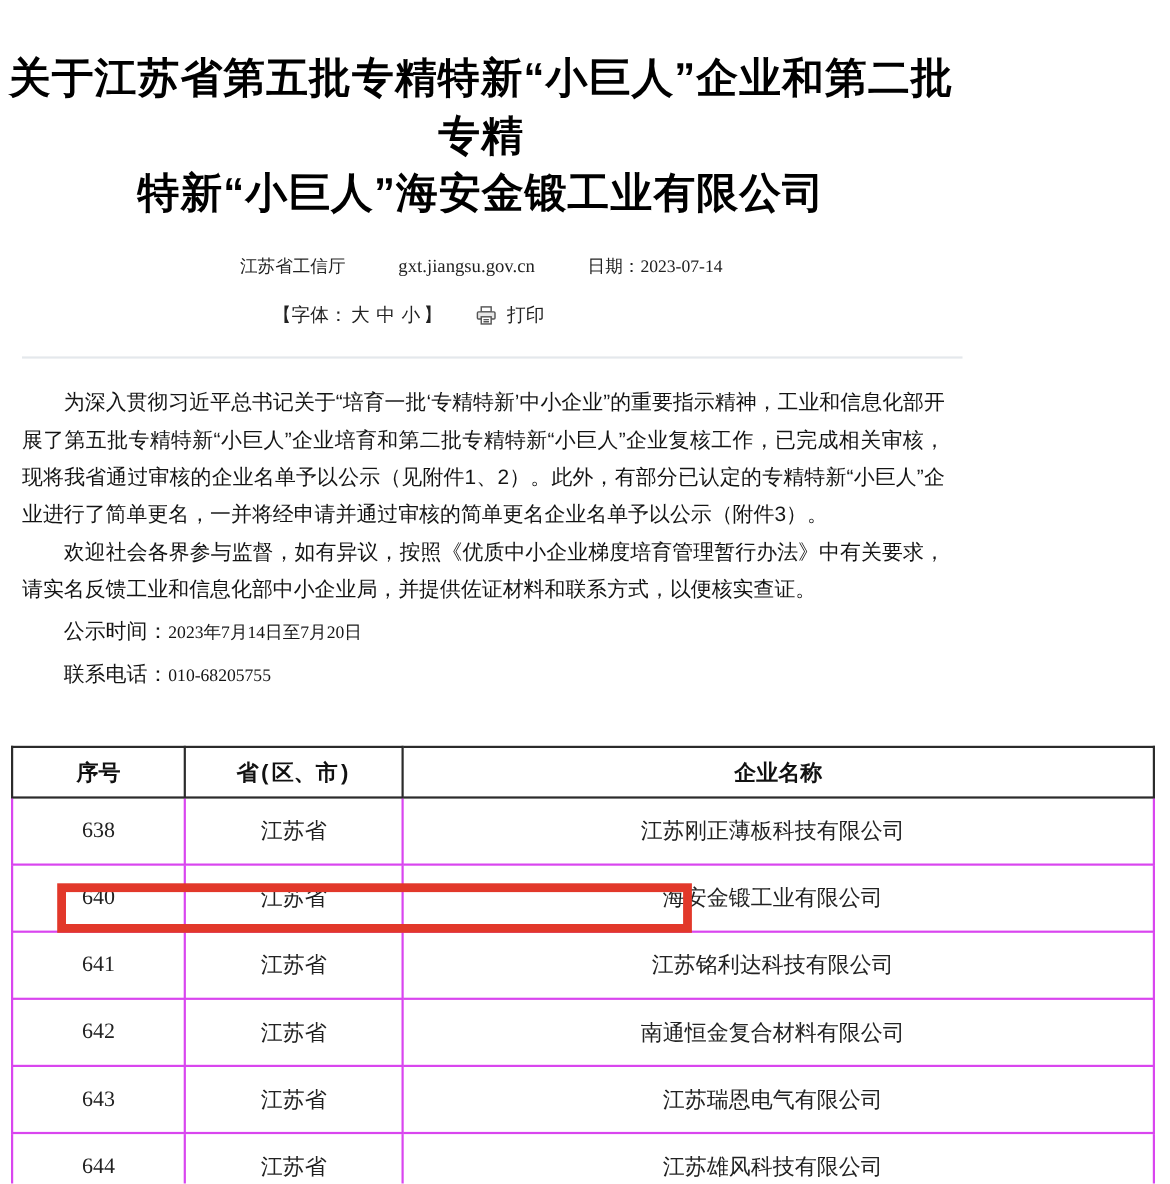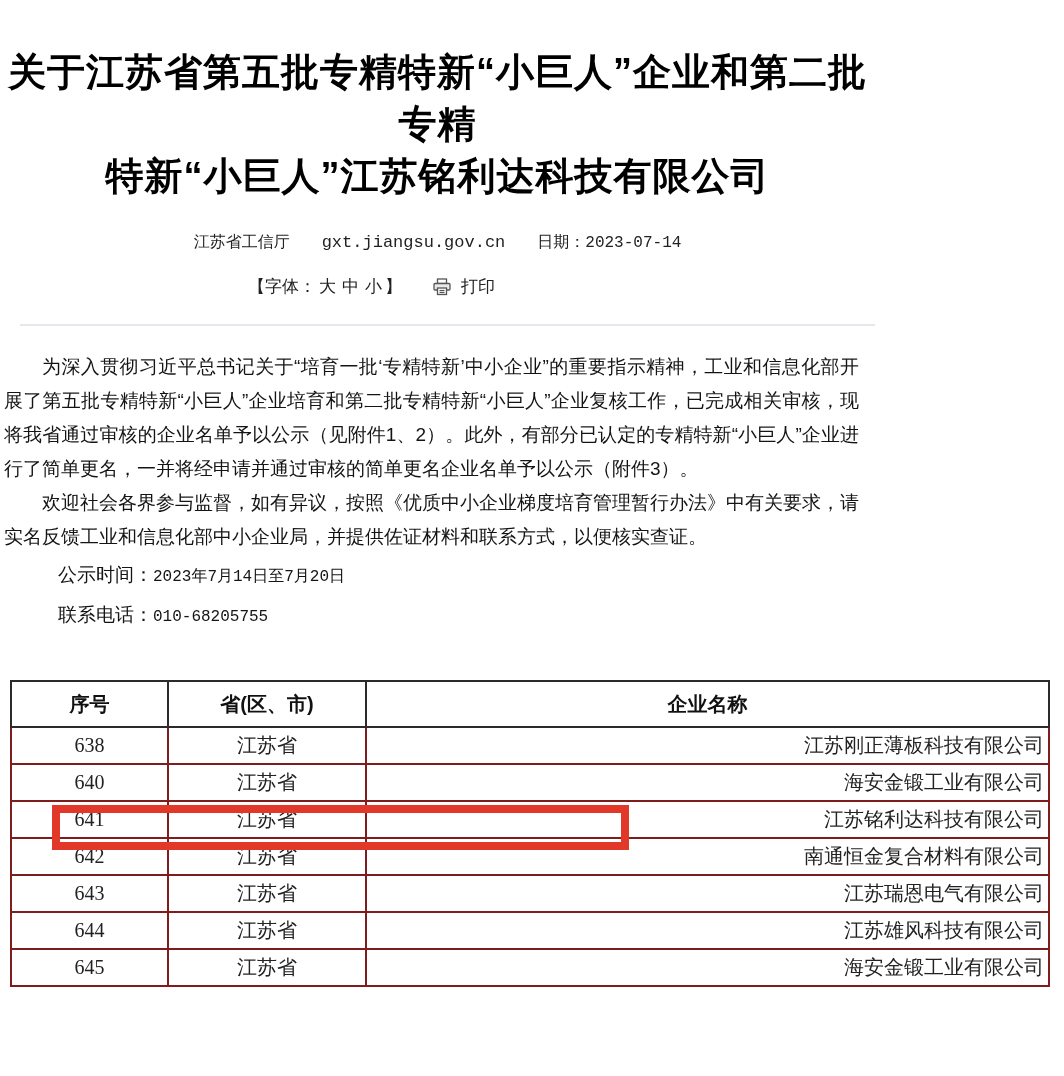--- a/index.html
+++ b/index.html
@@ -5,68 +5,68 @@
   * { box-sizing: border-box; }
   html,body { margin:0; padding:0; }
   body {
     width:1064px; height:1076px; background:#ffffff; overflow:hidden;
     font-family:"Liberation Sans","DejaVu Sans",sans-serif; color:#1a1a1a;
   }
   .page { width:875px; height:1076px; padding-top:46px; position:relative; }
 
   .title { text-align:center; color:#000; font-weight:700; font-size:38px; line-height:52px; letter-spacing:1px; }
 
-  .meta-row { display:flex; justify-content:center; align-items:baseline; gap:32px; margin-top:30px; font-size:16px; color:#222; }
-  .serif { font-family:Liberation Mono, monospace; }
+  .meta-row { display:flex; justify-content:center; align-items:baseline; gap:48px; margin-top:30px; font-size:16px; color:#222; }
+  .serif { font-family:Liberation Serif, serif; }
   .meta-site { font-size:17px; }
 
   .toolbar-row { display:flex; justify-content:center; align-items:center; gap:30px; margin-top:22px; font-size:17px; color:#222; transform:translateX(-66px); }
   .font-size-group .sz { margin:0 3px; cursor:pointer; }
   .print-btn { display:inline-flex; align-items:center; gap:9px; cursor:pointer; }
   .print-btn svg { display:block; }
 
   .divider { height:2px; background:#e4e8ec; margin:26px 0 0 20px; }
 
-  .article { margin:24px 16px 0 4px; font-size:19px; line-height:34px; text-align:justify; color:#141414; }
+  .article { margin:24px 16px 0 20px; font-size:19px; line-height:34px; text-align:justify; color:#141414; }
   .article p { margin:0; text-indent:2em; }
   .info-line { margin:4px 16px 0 20px; font-size:19px; line-height:34px; text-indent:2em; color:#141414; }
   .info-line .serif { font-size:16px; }
 
   .attachments { margin-top:12px; font-size:19px; line-height:36px; color:#141414; }
   .att-first { padding-left:55px; }
   .att-rest  { padding-left:112px; }
 
   .table-wrap { position:relative; margin:46px 0 0 10px; width:1040px; }
   table.company-table {
     width:100%; border-collapse:collapse; table-layout:fixed;
     font-family:"Liberation Serif","DejaVu Serif",serif; font-size:20px; color:#222;
   }
   .company-table col.c-no   { width:157px; }
   .company-table col.c-prov { width:198px; }
   .company-table th {
     border:2px solid #2b2b2b; height:46px; text-align:center;
-    font-family:Liberation Sans, sans-serif; font-weight:600; font-size:20px; color:#111;
+    font-family:Liberation Mono, monospace; font-weight:600; font-size:20px; color:#111;
   }
-  .company-table td { border:2px solid #7f1d1d; height:28px; padding:4px; }
+  .company-table td { border:2px solid #d946ef; height:28px; padding:16px; }
   .company-table td.cell-no, .company-table td.cell-prov { text-align:center; }
-  .company-table td.cell-comp { text-align:right; padding-left:6px; }
+  .company-table td.cell-comp { text-align:center; padding-left:6px; }
 
   .highlight-box {
     position:absolute; left:42px; top:127px; width:577px; height:47px;
     border:8px solid #e2382a; pointer-events:none;
   }
 </style>
 </head>
 <body>
 
 <div class="page">
 
   <div class="title">
     <div>关于江苏省第五批专精特新“小巨人”企业和第二批专精</div>
-    <div>特新“小巨人”江苏铭利达科技有限公司</div>
+    <div>特新“小巨人”海安金锻工业有限公司</div>
   </div>
 
   <div class="meta-row">
     <span>江苏省工信厅</span>
     <span class="serif meta-site">gxt.jiangsu.gov.cn</span>
     <span><span>日期：</span><span class="serif">2023-07-14</span></span>
   </div>
 
   <div class="toolbar-row">
     <span class="font-size-group"><span>【字体：</span><span class="sz">大</span><span class="sz">中</span><span class="sz">小</span><span>】</span></span>

